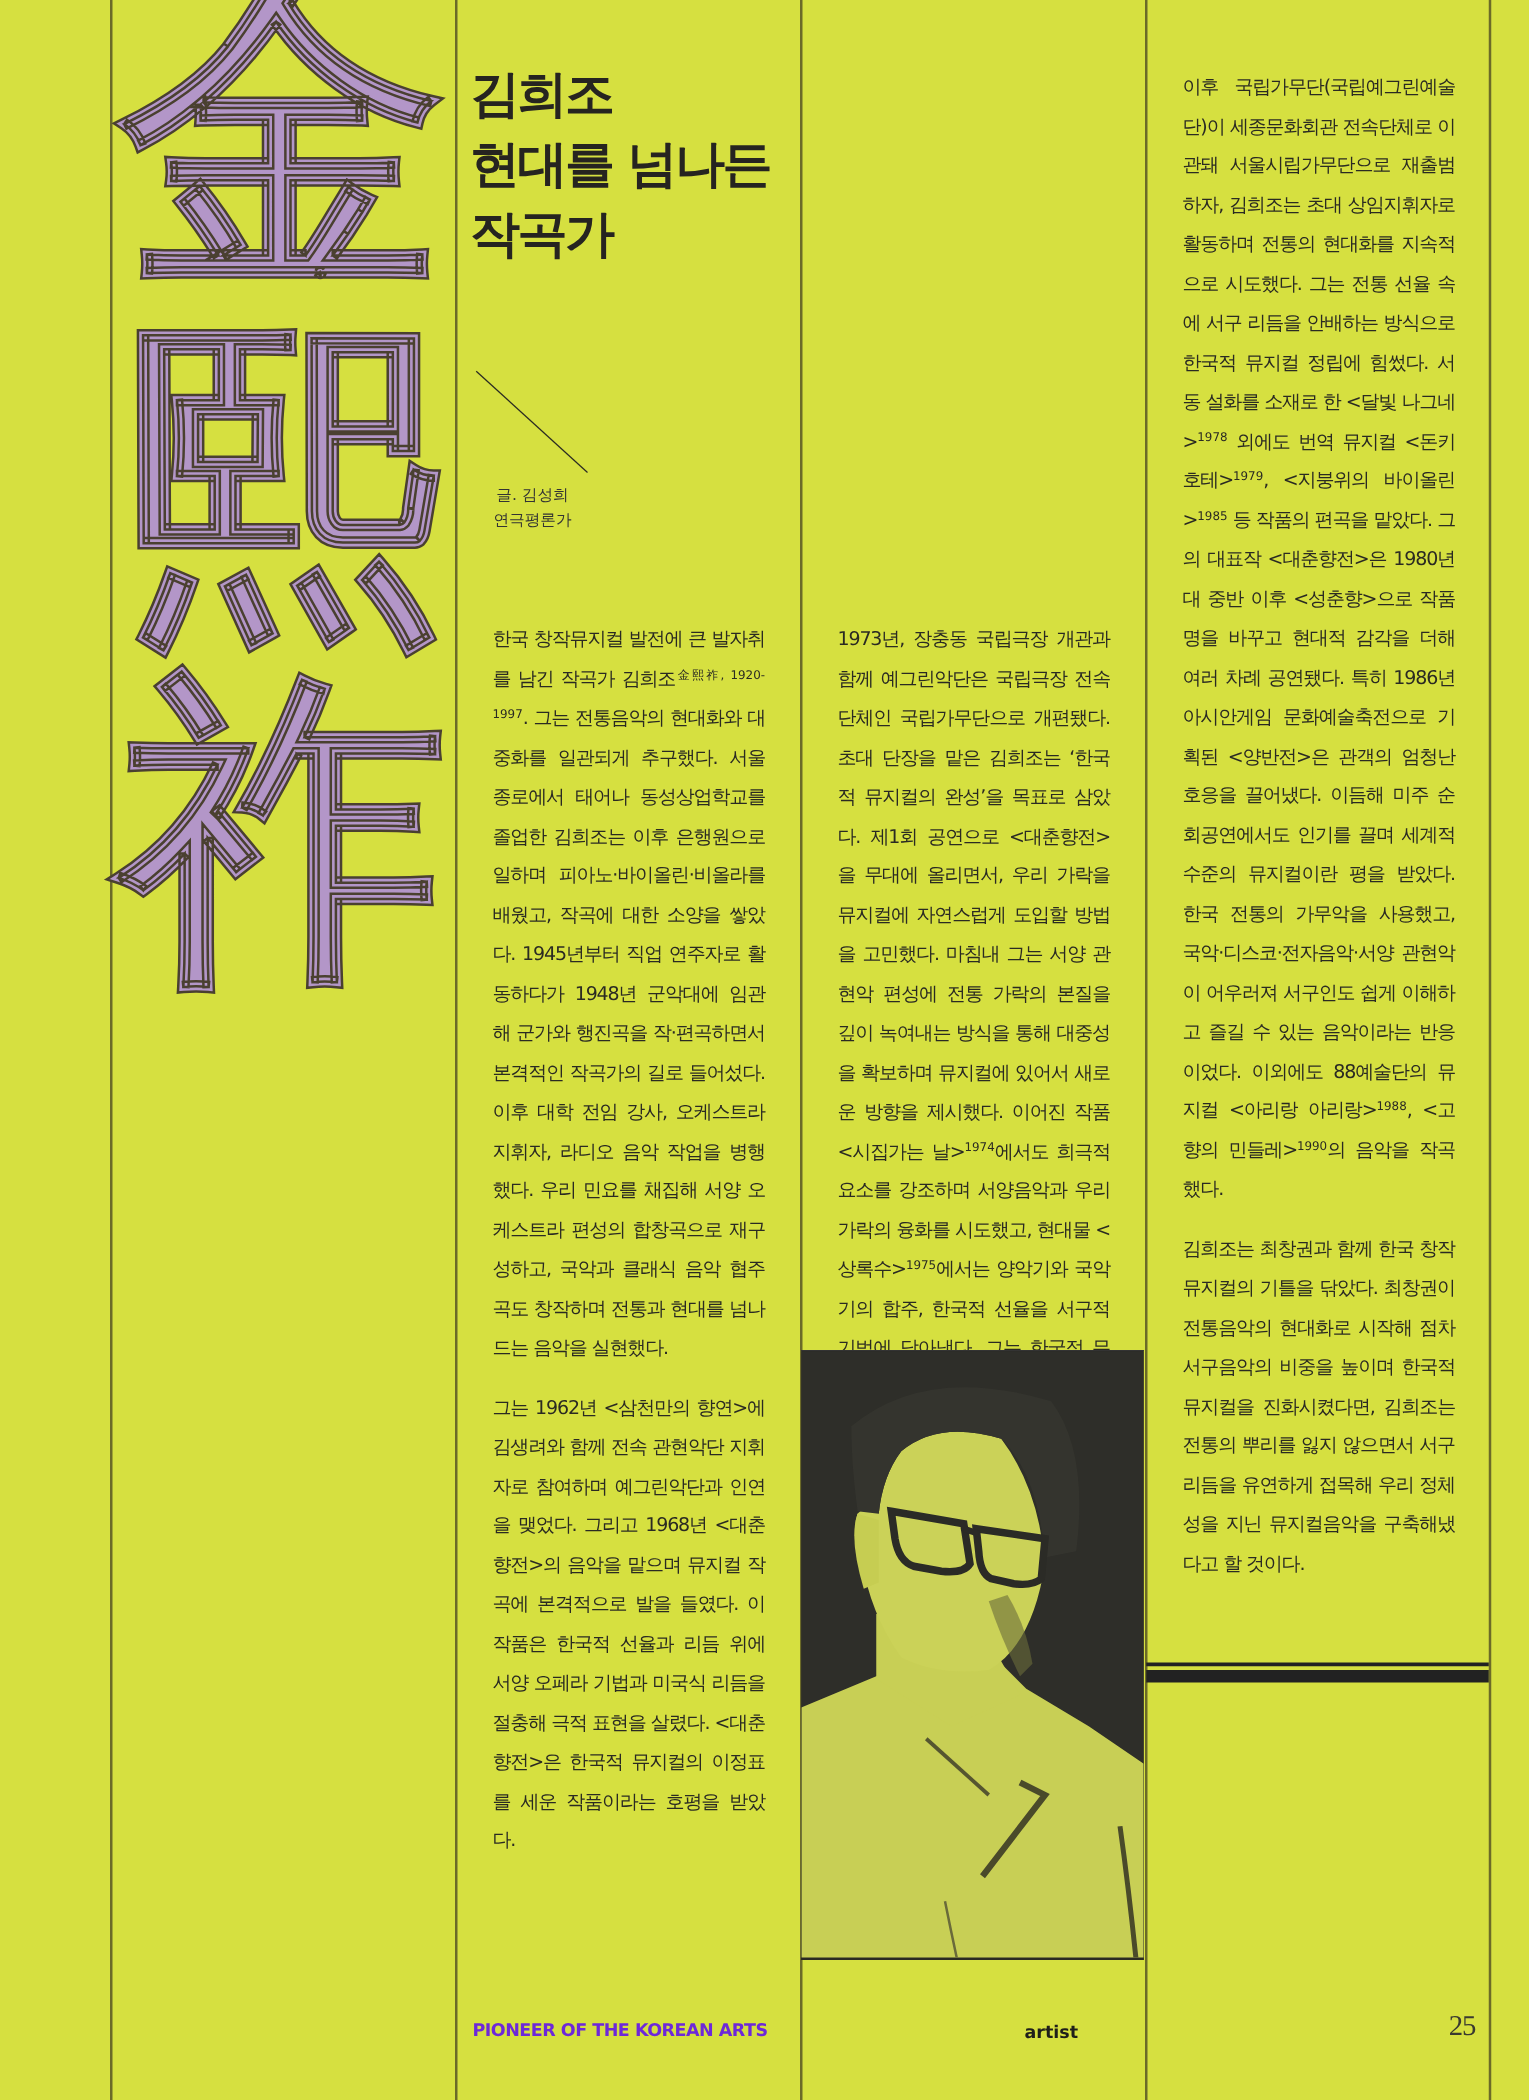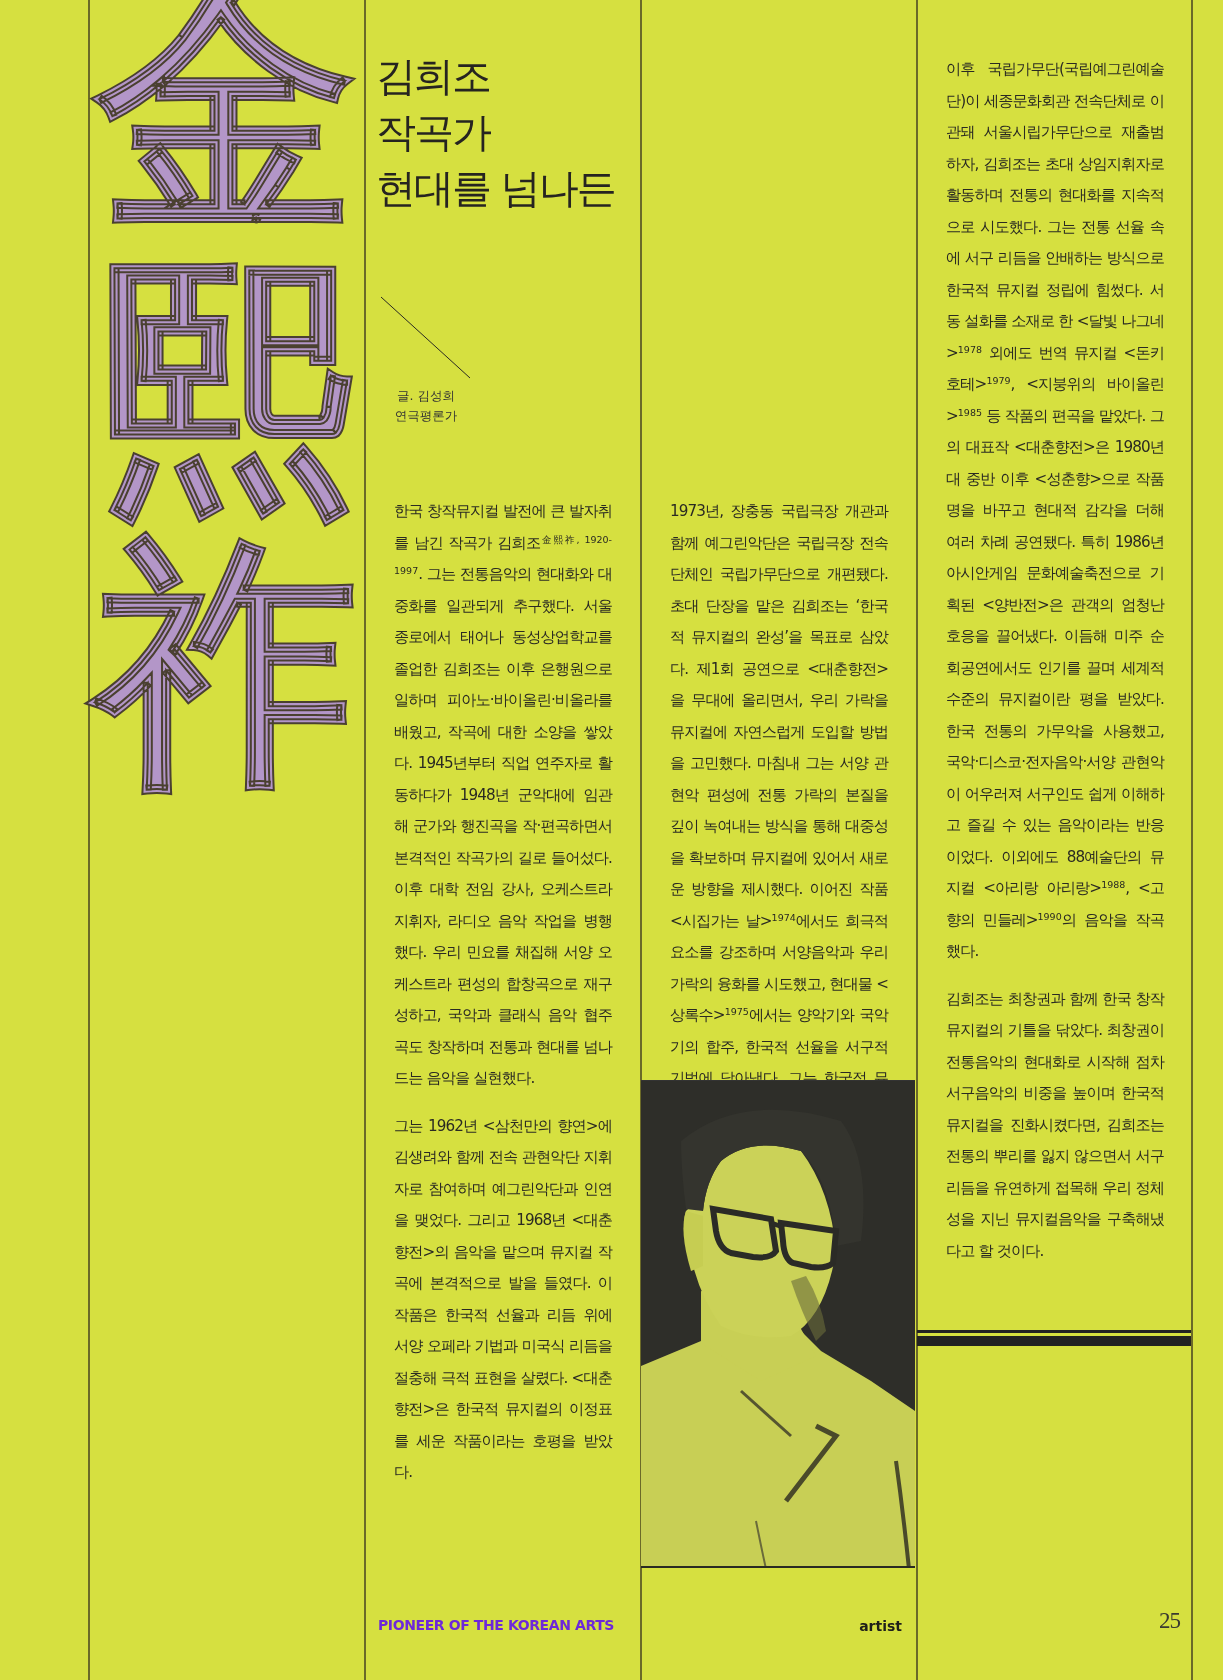--- a/index.html
+++ b/index.html
@@ -22,21 +22,21 @@
     font-size: 262px;
     line-height: 278px;
     color: #b396c8;
     -webkit-text-stroke: 2px #4a4030;
     text-align: center;
     width: 276px;
     transform: scaleX(1.0);
   }
   .title {
     position: absolute; left: 376px; top: 48px; width: 260px;
-    font-family: "DejaVu Sans", sans-serif; font-weight: normal;
+    font-family: "DejaVu Sans", sans-serif; font-weight: bold;
     font-size: 40px; line-height: 56px; letter-spacing: -2px; color: #262420;
   }
   .title div { white-space: nowrap; }
   .slash {
     position: absolute; left: 380px; top: 296px; width: 92px; height: 84px;
   }
   .byline {
     position: absolute; left: 376px; top: 386px; width: 100px;
     font-size: 12.5px; line-height: 20px; text-align: center; color: #333;
   }
@@ -56,21 +56,21 @@
     border-top: 1px solid #333; border-bottom: 2px solid #2a2a22;
   }
   .photo svg { display: block; }
   .rule-thin { position: absolute; left: 917px; top: 1330px; width: 274px; height: 3px; background: #222; }
   .rule-thick { position: absolute; left: 917px; top: 1336px; width: 274px; height: 10px; background: #222; }
   .footer-left {
     position: absolute; left: 378px; top: 1617px;
     font-size: 14px; font-weight: bold; letter-spacing: -0.4px; color: #6d28d9;
   }
   .footer-mid {
-    position: absolute; left: 780px; top: 1618px; width: 122px; text-align: right;
+    position: absolute; left: 780px; top: 1618px; width: 122px; text-align: center;
     font-size: 14px; font-weight: bold; color: #1f1f1a;
   }
   .page-num {
     position: absolute; left: 1100px; top: 1608px; width: 80px; text-align: right;
     font-family: Liberation Serif, serif; font-weight: 300;
     font-size: 23px; color: #3a3a30; letter-spacing: -1px;
   }
 </style>
 </head>
 <body>
@@ -82,22 +82,22 @@
 <div class="vline" style="left:1191px"></div>
 
 <div class="hanja-col">
   <div class="hanja">金</div>
   <div class="hanja">熙</div>
   <div class="hanja">祚</div>
 </div>
 
 <div class="title">
   <div>김희조</div>
+  <div>현대를 넘나든</div>
   <div>작곡가</div>
-  <div>현대를 넘나든</div>
 </div>
 
 <svg class="slash" viewBox="0 0 92 84">
   <line x1="1" y1="1" x2="90" y2="82" stroke="#2a2a22" stroke-width="1"></line>
 </svg>
 
 <div class="byline">
   <div>글. 김성희</div>
   <div>연극평론가</div>
 </div>

